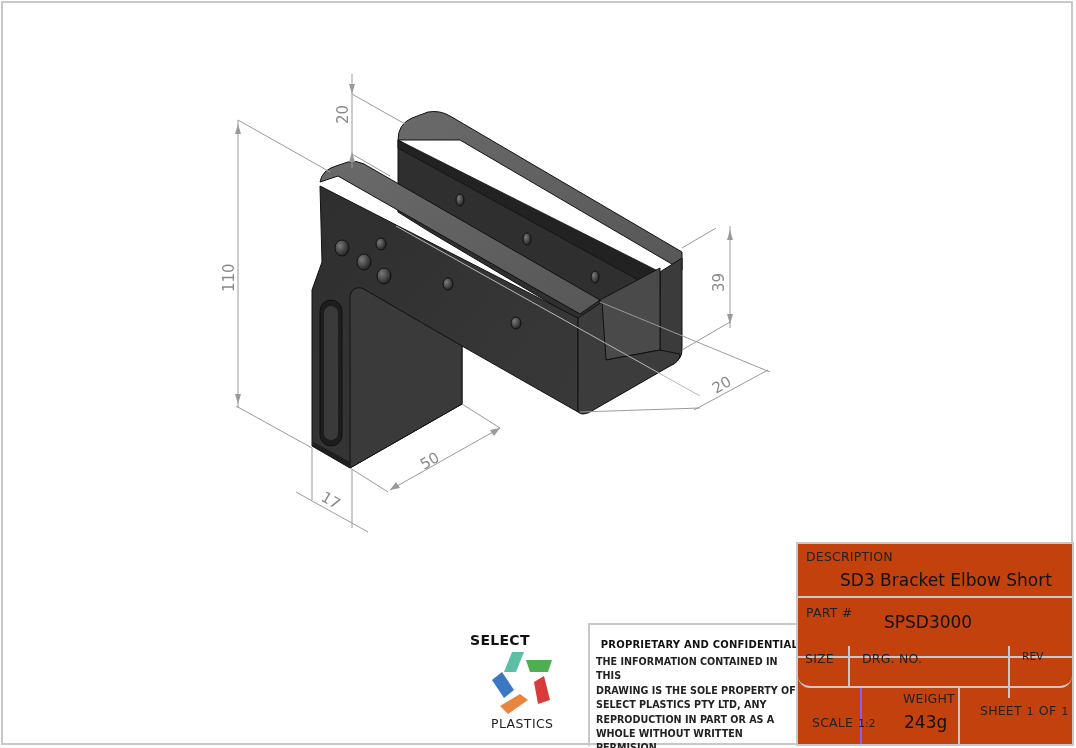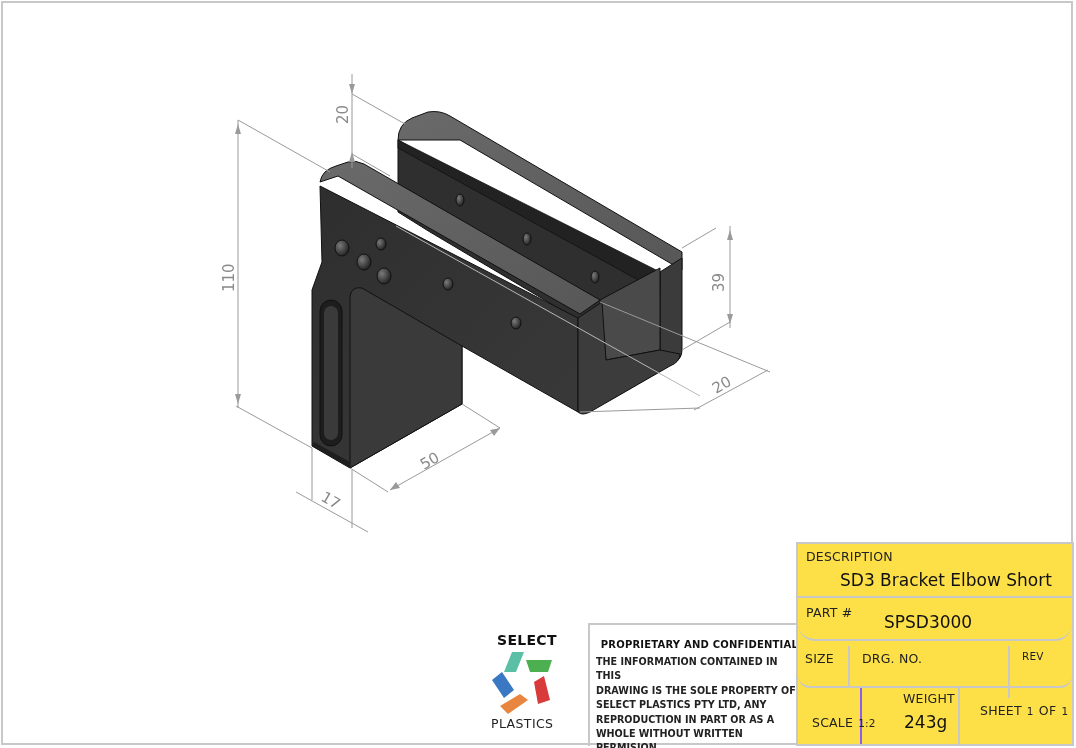--- a/index.html
+++ b/index.html
@@ -1,19 +1,19 @@
 <!DOCTYPE html>
 <html><head>
 <meta charset="utf-8">
 <style>
   html, body { margin:0; padding:0; background:#ffffff; }
   body { width:1076px; height:748px; position:relative; overflow:hidden; font-family:"DejaVu Sans", sans-serif; }
   .sheet-border { position:absolute; left:1px; top:1px; width:1072px; height:744px; border:2px solid #c8c8c8; box-sizing:border-box; }
   svg.drawing { position:absolute; left:0; top:0; }
-  .tb { position:absolute; box-sizing:border-box; border:2px solid #c8c8c8; background:#fde047; color:#1a1a1a; }
+  .tb { position:absolute; box-sizing:border-box; border:2px solid #c8c8c8; background:#c2410c; color:#1a1a1a; }
   .cell { position:absolute; box-sizing:border-box; }
   .lbl { font-size:12.5px; color:#222; letter-spacing:0.2px; }
   .big { font-size:17px; color:#111; }
   .conf { position:absolute; box-sizing:border-box; border:2px solid #c8c8c8; border-right:none; border-bottom:none; }
   .conf-title { font-weight:bold; font-size:10px; text-align:right; margin-top:14px; color:#111; letter-spacing:0.2px; }
   .conf-body { font-size:9.6px; line-height:14.4px; color:#222; margin:5px 0 0 6px; white-space:pre-line;font-weight:bold; }
   .logo-top { position:absolute; font-weight:bold; font-size:14px; color:#111; letter-spacing:0.3px; }
   .logo-bot { position:absolute; font-size:12.5px; color:#222; letter-spacing:0.4px; }
   .dim { font-size:15px; fill:#8a8a8a; font-family:"DejaVu Sans", sans-serif; }
 </style>
@@ -114,21 +114,21 @@
   </g>
 
   <text class="dim" transform="translate(234,292) rotate(-90)">110</text>
   <text class="dim" transform="translate(348,124) rotate(-90)">20</text>
   <text class="dim" transform="translate(724,292) rotate(-90)">39</text>
   <text class="dim" transform="translate(716,394) rotate(-30)">20</text>
   <text class="dim" transform="translate(424,470) rotate(-30)">50</text>
   <text class="dim" transform="translate(320,500) rotate(30)">17</text>
 </svg>
 
-<div class="logo-top" style="left:497px; top:632px;">SELECT</div>
+<div class="logo-top" style="left:470px; top:632px;">SELECT</div>
 <svg style="position:absolute; left:490px; top:650px;" width="66" height="66" viewBox="0 0 66 66">
   <polygon points="22,2 34,2 26,22 14,22" fill="#5bbfa6"></polygon>
   <polygon points="36,10 62,10 58,22 40,22" fill="#4caf50"></polygon>
   <polygon points="2,30 12,22 24,40 14,48" fill="#3a78c4"></polygon>
   <polygon points="44,32 54,26 60,50 48,54" fill="#d93a3a"></polygon>
   <polygon points="10,56 30,44 38,50 18,64" fill="#e88640"></polygon>
 </svg>
 <div class="logo-bot" style="left:491px; top:716px;">PLASTICS</div>
 
 <div class="conf" style="left:588px; top:623px; width:210px; height:123px;">
@@ -139,21 +139,21 @@
  REPRODUCTION IN PART OR AS A
 WHOLE WITHOUT WRITTEN PERMISION
 IS PROHIBITED</div>
 </div>
 
 <div class="tb" style="left:796px; top:542px; width:278px; height:204px;">
   <div class="cell" style="left:0; top:0; width:274px; height:54px; border-bottom:2px solid #c8c8c8;">
     <div class="lbl" style="position:absolute; left:8px; top:5px;">DESCRIPTION</div>
     <div class="big" style="position:absolute; left:42px; top:26px;">SD3 Bracket Elbow Short</div>
   </div>
-  <div class="cell" style="left:0; top:54px; width:274px; height:43px; border-bottom:2px solid #c8c8c8;border-radius:17px;">
+  <div class="cell" style="left:0; top:54px; width:274px; height:60px; border-bottom:2px solid #c8c8c8;">
     <div class="lbl" style="position:absolute; left:8px; top:7px;">PART #</div>
     <div class="big" style="position:absolute; left:86px; top:14px;">SPSD3000</div>
   </div>
   <div class="cell" style="left:0; top:102px; width:274px; height:42px; border-bottom:2px solid #c8c8c8;border-radius:12px;">
     <div class="cell" style="left:0; top:0; width:52px; height:40px; border-right:2px solid #c8c8c8;">
       <div class="lbl" style="position:absolute; left:7px; top:5px;">SIZE</div>
     </div>
     <div class="cell" style="left:60px; top:0; width:152px; height:52px; border-right:2px solid #c8c8c8;text-decoration:underline;">
       <div class="lbl" style="position:absolute; left:4px; top:5px;">DRG. NO.</div>
     </div>

